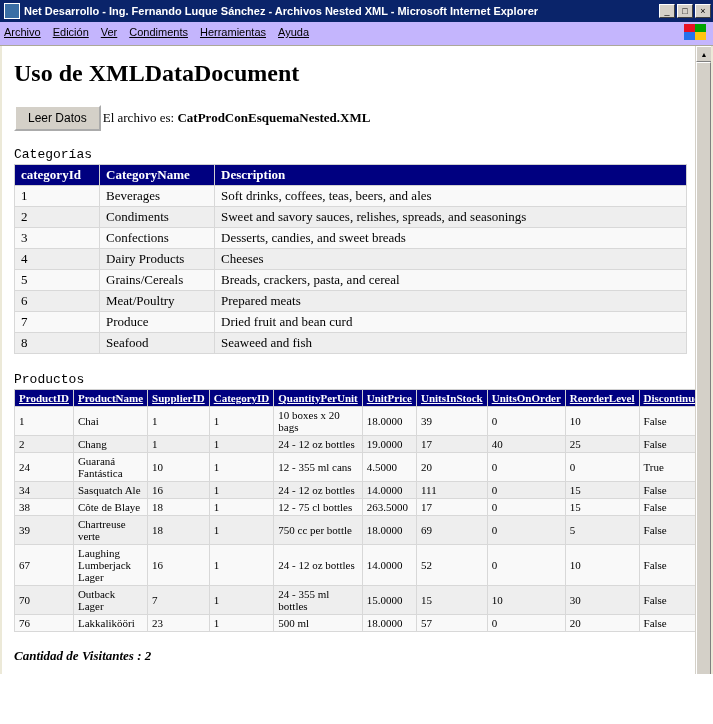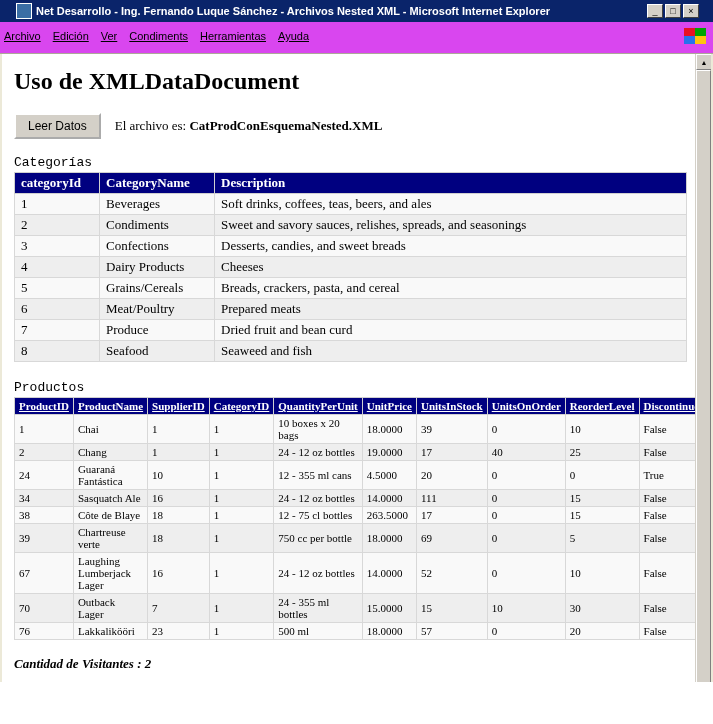--- a/index.html
+++ b/index.html
@@ -1,31 +1,31 @@
 <!DOCTYPE html>
 <html><head>
 <meta charset="utf-8">
 <style>
 * { box-sizing: border-box; }
 body { margin:0; padding:0; font-family: Tahoma, Arial, sans-serif; font-size:11px; background:#fff; width:713px; }
-.titlebar { background: linear-gradient(#0a246a,#3a6ea5 50%,#0a246a); background:#0a246a; color:#fff; height:22px; display:flex; align-items:center; padding:0 14px; }
+.titlebar { background: linear-gradient(#0a246a,#3a6ea5 50%,#0a246a); background:#0a246a; color:#fff; height:22px; display:flex; align-items:center; padding:0 2px; }
 .titlebar .ticon { width:16px; height:16px; margin:0 4px 0 2px; background:#3a6ea5; border:1px solid #fff; }
 .titlebar .title { flex:1; font-size:11px; font-weight:bold; white-space:nowrap; overflow:hidden; }
 .winbtns { display:flex; }
 .winbtn { width:16px; height:14px; margin-left:2px; background:#d4d0c8; border:1px solid #fff; border-right-color:#404040; border-bottom-color:#404040; font-size:9px; line-height:12px; text-align:center; font-family:Marlett,Arial; color:#000; }
-.menubar { background:#d946ef; border-bottom:1px solid #aca899; padding:1px 4px 4px 4px; display:flex; align-items:center; height:32px; }
+.menubar { background:#c4b5fd; border-bottom:1px solid #aca899; padding:1px 4px 4px 4px; display:flex; align-items:center; height:24px; }
 .menuitem { margin-right:12px; font-size:11px; text-decoration:underline; color:#000; }
 .throbber { margin-left:auto; width:28px; height:18px; display:flex; align-items:center; justify-content:center; }
 .content { padding:10px 12px; position:relative; border-left:2px solid #ece9d8; border-right:2px solid #ece9d8; background:#fff; overflow:hidden; }
 .scrollbar-v { position:absolute; right:0; top:0; bottom:0; width:16px; background:#ece9d8; border-left:1px solid #d4d0c8; }
 .scrollbar-v .btn { width:16px; height:16px; background:#d4d0c8; border:1px solid #fff; border-right-color:#808080; border-bottom-color:#808080; font-size:7px; display:flex;align-items:center;justify-content:center; }
 .scrollbar-v .track { position:absolute; top:16px; bottom:16px; left:0; right:0; background:repeating-conic-gradient(#fff 0% 25%, #d4d0c8 0% 50%) 50% / 2px 2px; }
 .scrollbar-v .thumb { position:absolute; top:0; left:0; right:0; height:640px; background:#d4d0c8; border:1px solid #fff; border-right-color:#808080; border-bottom-color:#808080; }
 h1 { font-family: "Times New Roman", serif; font-size:24px; font-weight:bold; margin:4px 0 18px 0; }
-.topline { display:flex; align-items:center; gap:14px; margin-bottom:16px; }
+.topline { display:flex; align-items:center; gap:2px; margin-bottom:16px; }
 .btn3d { background:#d4d0c8; border:2px outset #fff; padding:4px 12px; font-family:Verdana,Tahoma,sans-serif; font-size:12px; }
 .filetext { font-family: "Times New Roman", serif; font-size:13px; }
 .filetext b { font-weight:bold; }
 .sectionlabel { font-family:Liberation Mono, monospace; font-size:13px; margin-bottom:2px; }
 table { border-collapse:collapse; width:673px;border-radius:18px; }
 table.cat th { background:#000080; color:#fff; text-align:left; font-family:"Times New Roman",serif; font-size:13px; font-weight:bold; padding:2px 6px; border:1px solid #d0d0d0; }
 table.cat td { border:1px solid #d8d8d8; padding:2px 6px; font-family:"Times New Roman",serif; font-size:13px; }
 table.cat tr:nth-child(even) td { background:#eeeeee; }
 table.cat tr:nth-child(odd) td { background:#f9f9f9; }
 table.prod th { background:#000080; color:#fff; text-align:right; font-family:"Times New Roman",serif; font-size:11px; font-weight:bold; padding:2px 4px; border:1px solid #d0d0d0; text-decoration:underline; white-space:nowrap; }

